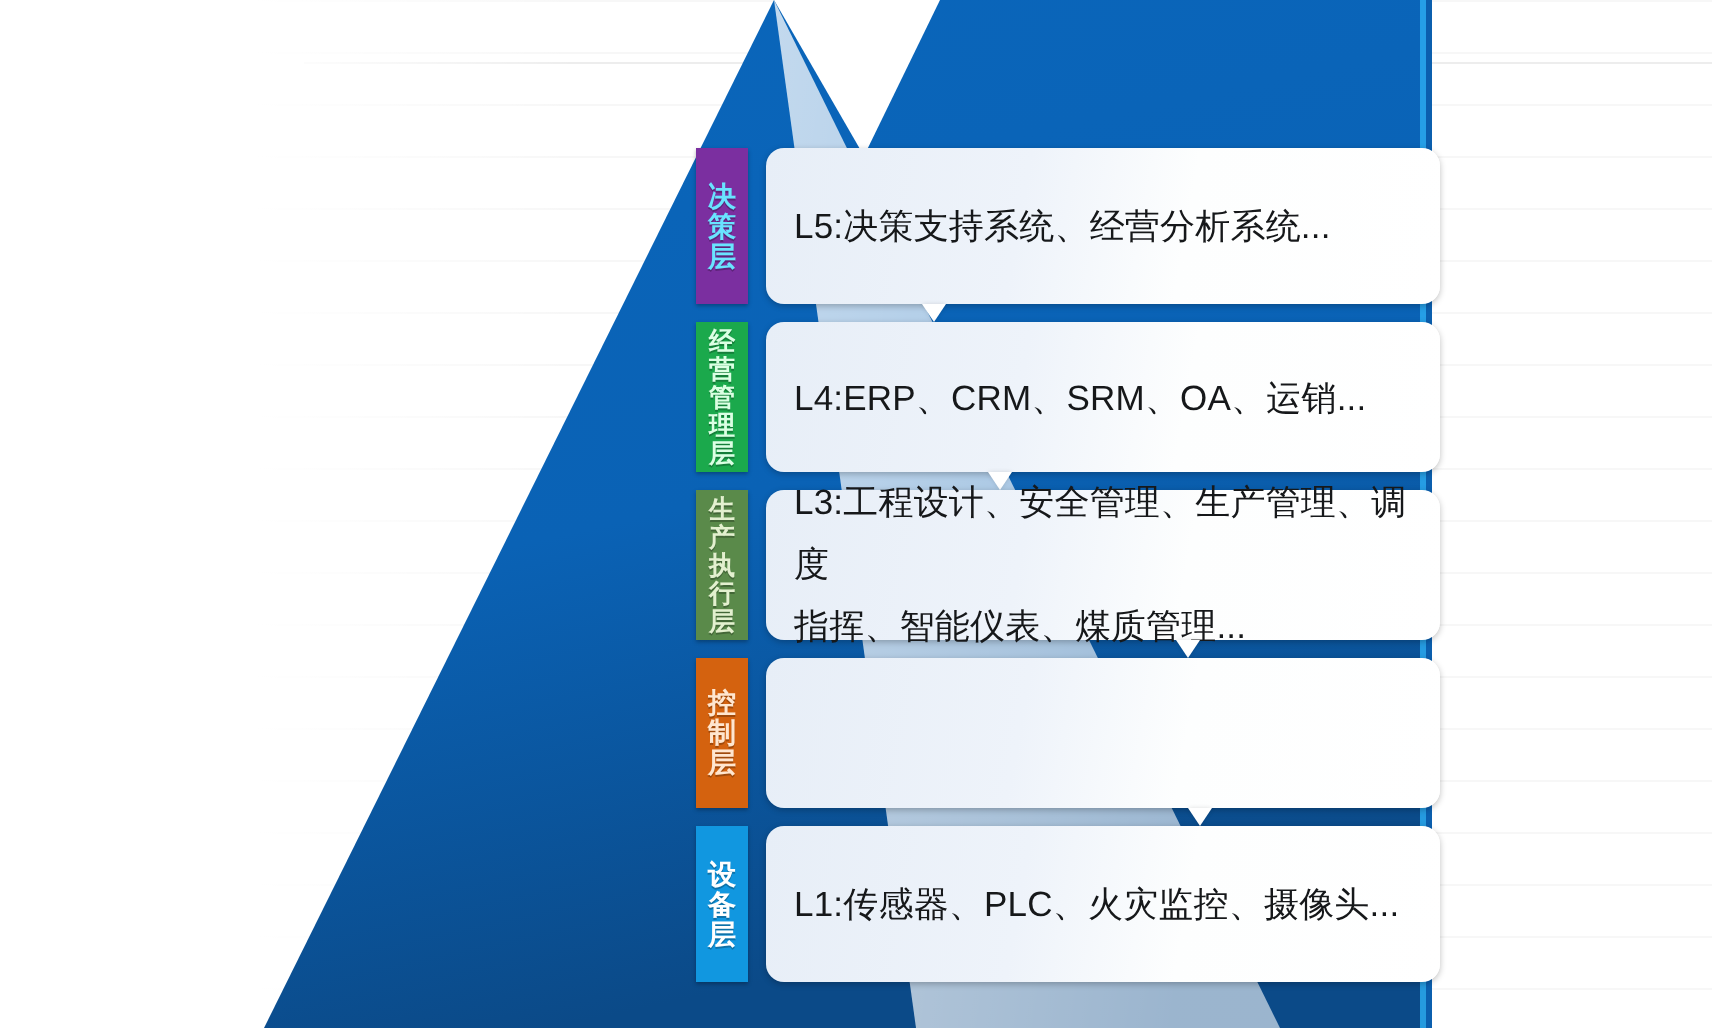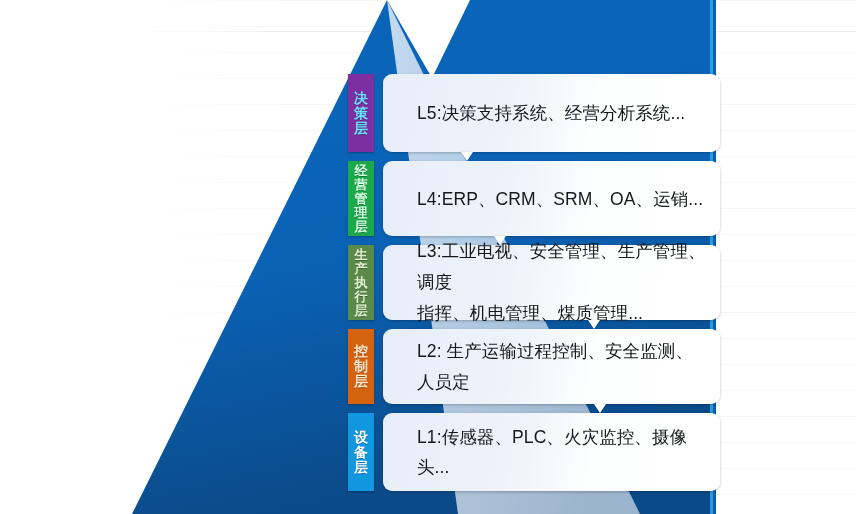--- a/index.html
+++ b/index.html
@@ -60,21 +60,21 @@
     box-shadow:0 1px 3px rgba(0,0,0,.25);
     display:flex;align-items:center;
     padding:0 14px;
     color:#16181a;
     font-size:17.5px;
     line-height:30px;
     font-weight:400;
     letter-spacing:.1px;
   }
   .card.two-line{line-height:31px;}
-  .card-text{display:block;margin-left:20px;}
+  .card-text{display:block;}
 
   
   .chev{
     position:absolute;width:0;height:0;
     border-left:6px solid transparent;
     border-right:6px solid transparent;
     border-top:9px solid #ffffff;
     filter:drop-shadow(0 0 1px rgba(0,0,0,.12));
   }
 </style>
@@ -146,36 +146,35 @@
     <div class="row" style="top:171px;height:75px;width:372px;">
       <div class="tab" style="background:#5a8a4a;color:#e3f0cf;font-size:13px;line-height:14px;">
         <span>生</span>
         <span>产</span>
         <span>执</span>
         <span>行</span>
         <span>层</span>
       </div>
       <div class="card two-line">
         <div>
-          <span class="card-text">L3:工业电视、安全管理、生产管理、调度</span>
-          <span class="card-text">指挥、机电管理、煤质管理...</span>
+          <span class="card-text">L3:工程设计、安全管理、生产管理、调度</span>
+          <span class="card-text">指挥、智能仪表、煤质管理...</span>
         </div>
       </div>
     </div>
     <div class="chev" style="left:240px;top:246px;"></div>
 
     <div class="row" style="top:255px;height:75px;width:372px;">
       <div class="tab" style="background:#d4620f;color:#ffe6cf;">
         <span>控</span>
         <span>制</span>
         <span>层</span>
       </div>
       <div class="card two-line">
         <div>
-          <span class="card-text">L2: 生产运输过程控制、安全监测、人员定</span>
         </div>
       </div>
     </div>
     <div class="chev" style="left:246px;top:330px;"></div>
 
     <div class="row" style="top:339px;height:78px;width:372px;">
       <div class="tab" style="background:#1197e0;color:#ffffff;">
         <span>设</span>
         <span>备</span>
         <span>层</span>

